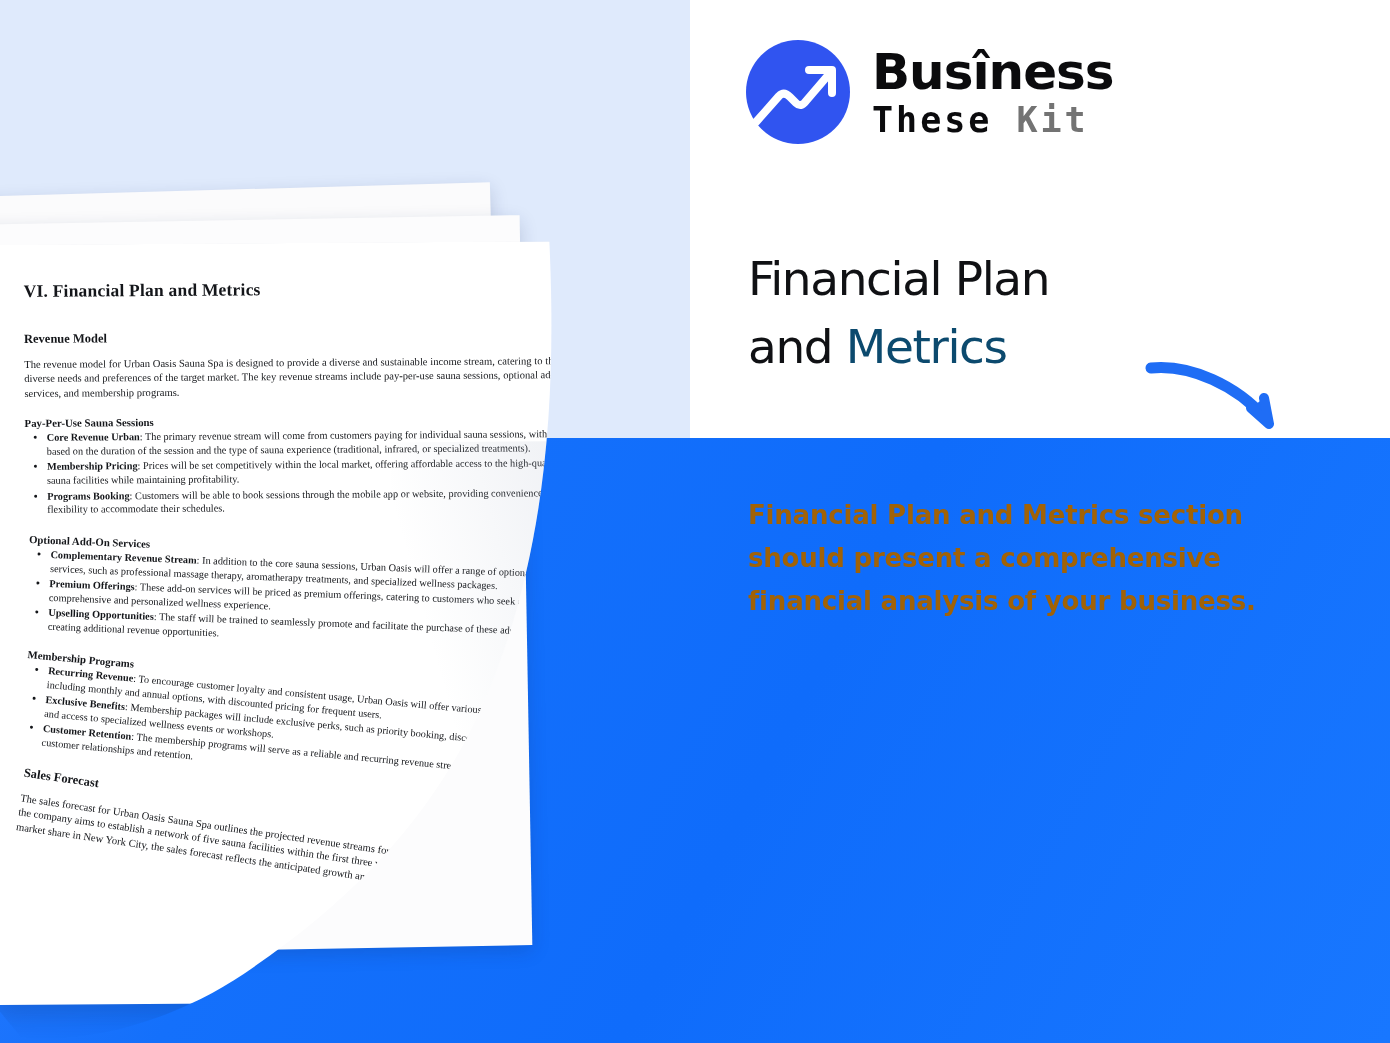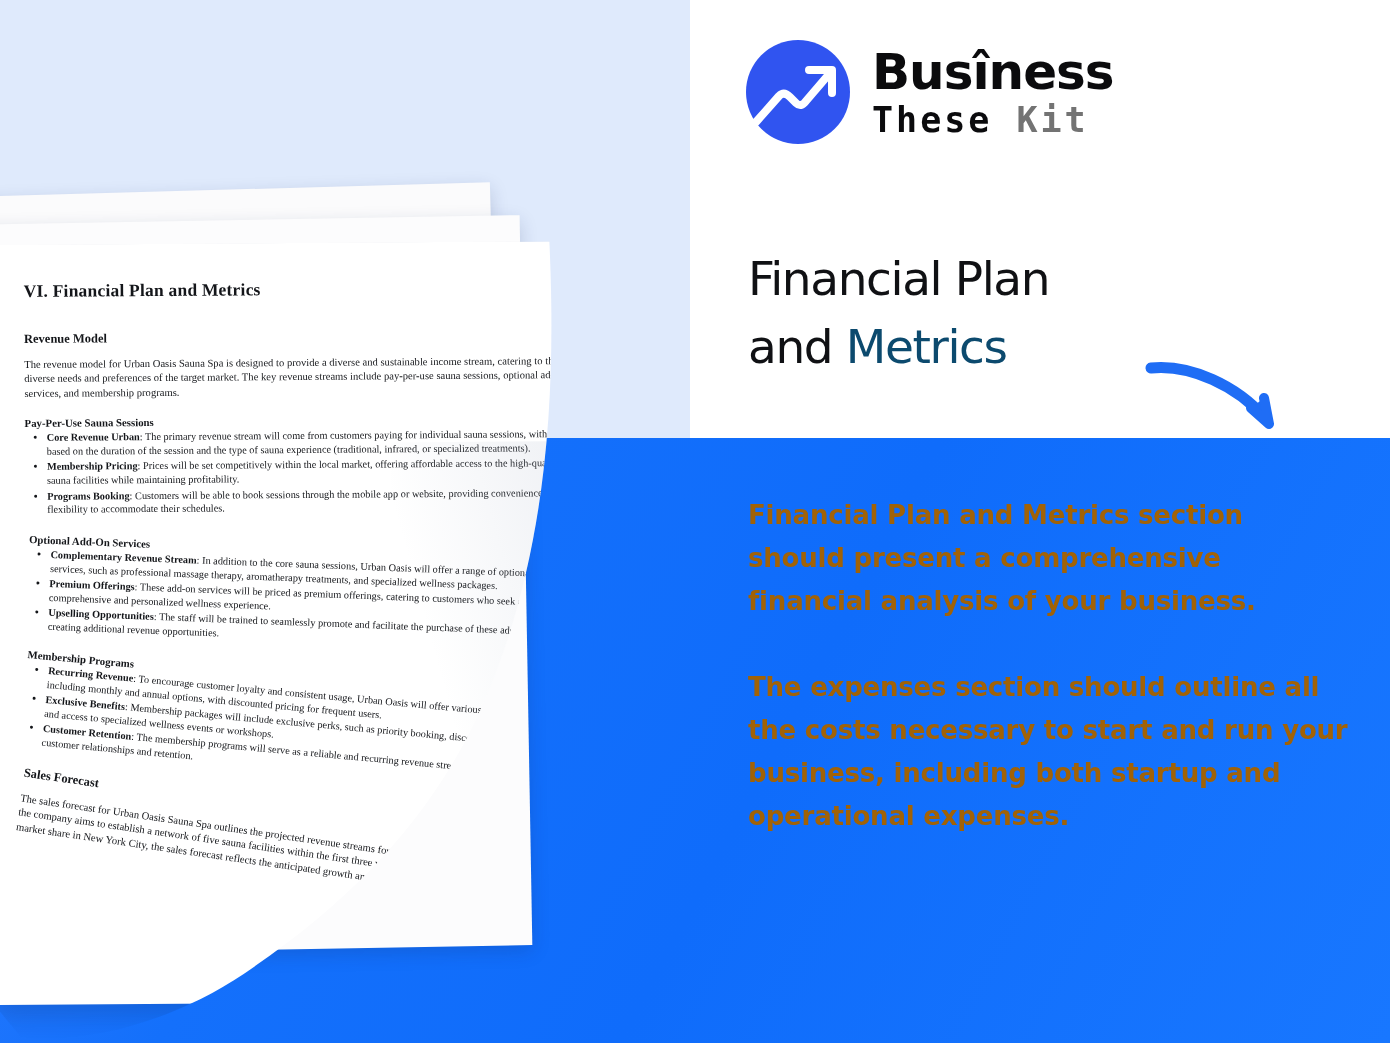--- a/index.html
+++ b/index.html
@@ -224,16 +224,15 @@
 
   <div class="arrow">
     <svg width="160" height="90" viewBox="0 0 160 90" aria-hidden="true">
       <path d="M6 16 C46 12 92 34 120 66" stroke="#1f6df5" stroke-width="11" fill="none" stroke-linecap="round"></path>
       <path d="M106 56 L124 72 L119 46" fill="#1f6df5" stroke="#1f6df5" stroke-width="10" stroke-linejoin="round" stroke-linecap="round"></path>
     </svg>
   </div>
 
   <div class="copy">
     <p>Financial Plan and Metrics section should present a comprehensive financial analysis of your business.</p>
-    <p>The expenses section should outline all the costs necessary to start and run your business, including both startup and operational expenses.</p>
   </div>
 
 </div>
 
 </body></html>

